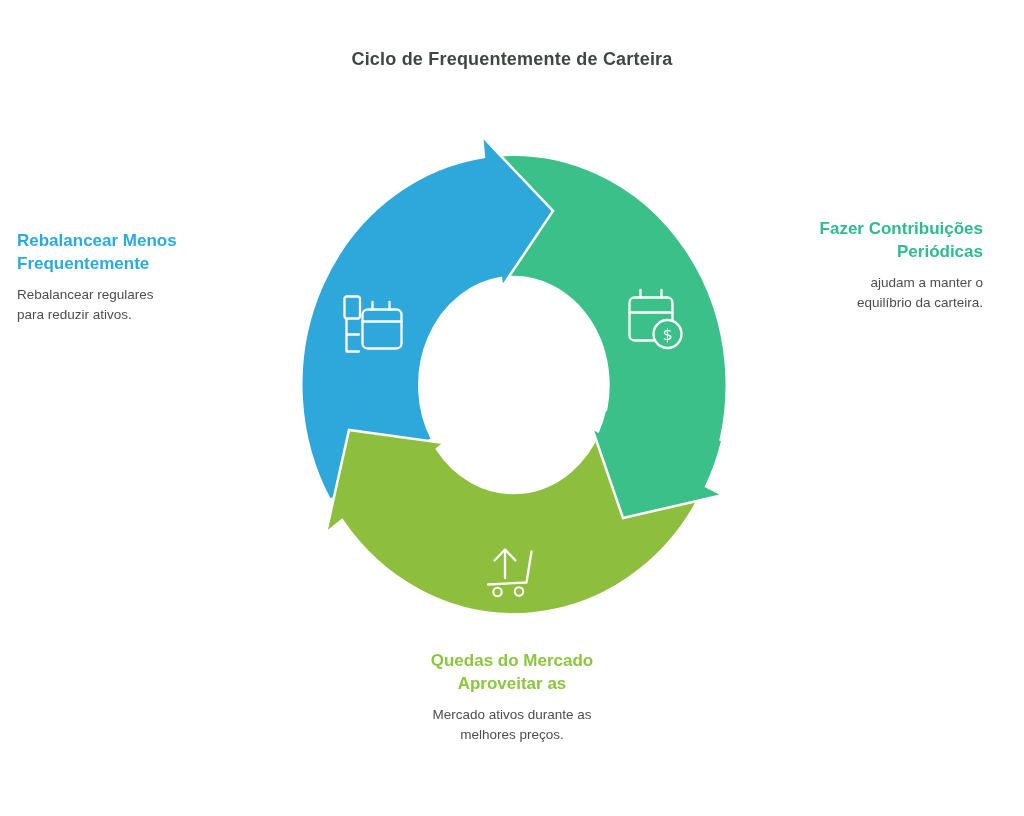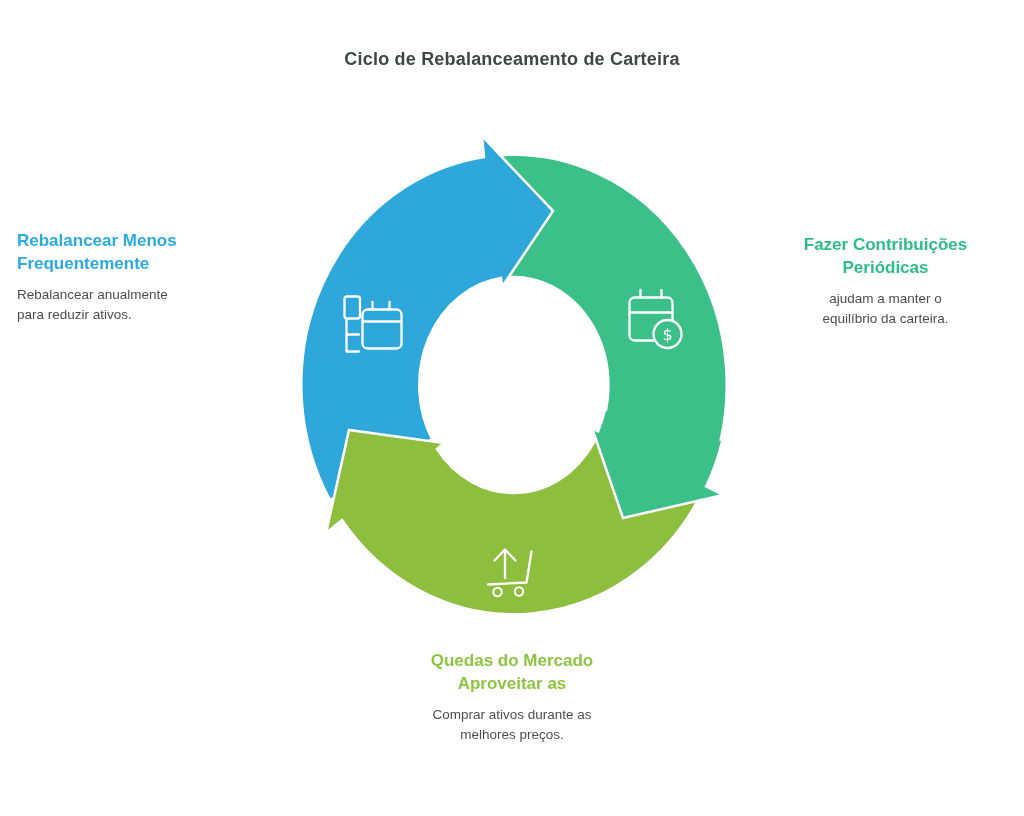--- a/index.html
+++ b/index.html
@@ -10,31 +10,31 @@
   .seg-edge{fill:none;stroke:#fff;stroke-width:2.5;stroke-linejoin:miter;stroke-miterlimit:10;}
   .ic{fill:none;stroke:#fff;stroke-width:2.3;stroke-linecap:round;stroke-linejoin:round;}
   .ic-thin{fill:none;stroke:#fff;stroke-width:2.1;stroke-linecap:round;stroke-linejoin:round;}
   .dollar-glyph{fill:#fff;font-family:"DejaVu Sans",sans-serif;font-size:16px;text-anchor:middle;}
   .page-title{position:absolute;top:49px;left:0;right:0;text-align:center;
               font-size:18px;font-weight:bold;color:#3E4843;letter-spacing:.2px;}
   .step-heading{font-size:17px;font-weight:bold;line-height:23px;}
   .step-body{margin-top:10px;font-size:13.5px;line-height:20px;color:#4D4D4D;}
   .block-left{position:absolute;top:229px;right:787px;width:220px;text-align:left;}
   .block-left .step-heading{color:#29ABE2;}
-  .block-right{position:absolute;top:217px;left:788px;width:195px;text-align:center;margin-top:16px;}
+  .block-right{position:absolute;top:217px;left:788px;width:195px;text-align:right;}
   .block-right .step-heading{color:#2CBD8B;}
   .block-bottom{position:absolute;top:649px;left:0;right:0;margin:0 auto;width:280px;text-align:center;}
   .block-bottom .step-heading{color:#8CC63F;}
 </style>
 </head>
 <body>
 
 <div id="stage">
 
-  <div class="page-title">Ciclo de Rebalanceamento de Carteira</div>
+  <div class="page-title">Ciclo de Frequentemente de Carteira</div>
 
   <svg id="cycle-svg" width="1024" height="816" viewBox="0 0 1024 816">
 
     <path class="seg" d="M 484 157 A 213 230 0 0 1 705 486 L 723 495 L 623 518 L 592 428 L 599 432 A 95 108 0 0 0 501 278 Z" fill="#3BC08A"></path>
 
     <path class="seg" d="M 330 500 A 213 230 0 0 1 484 157 L 482 136 L 553 211 L 502 287 L 501 278 A 95 108 0 0 0 432 439 Z" fill="#2EA7DB"></path>
 
     <path class="seg" d="M 705 486 A 213 230 0 0 1 342 520 L 326 533 L 349 430 L 444 443 L 437 449 A 95 108 0 0 0 599 432 Z" fill="#8DBE3D"></path>
 
     <path d="M 721 441 A 213 230 0 0 1 705 486 L 723 495 L 623 518 L 592 428 L 599 432 A 95 108 0 0 0 606 411 Z" fill="#3BC08A"></path>
@@ -62,21 +62,21 @@
       <circle class="ic-thin" cx="519" cy="591.5" r="4.2"></circle>
     </g>
   </svg>
 
   <div class="block-left">
     <div class="step-heading">
       <div>Rebalancear Menos</div>
       <div>Frequentemente</div>
     </div>
     <div class="step-body">
-      <div>Rebalancear anualmente</div>
+      <div>Rebalancear regulares</div>
       <div>para reduzir ativos.</div>
     </div>
   </div>
 
   <div class="block-right">
     <div class="step-heading">
       <div>Fazer Contribuições</div>
       <div>Periódicas</div>
     </div>
     <div class="step-body">
@@ -84,18 +84,18 @@
       <div>equilíbrio da carteira.</div>
     </div>
   </div>
 
   <div class="block-bottom">
     <div class="step-heading">
       <div>Quedas do Mercado</div>
       <div>Aproveitar as</div>
     </div>
     <div class="step-body">
-      <div>Comprar ativos durante as</div>
+      <div>Mercado ativos durante as</div>
       <div>melhores preços.</div>
     </div>
   </div>
 
 </div>
 
 </body></html>

